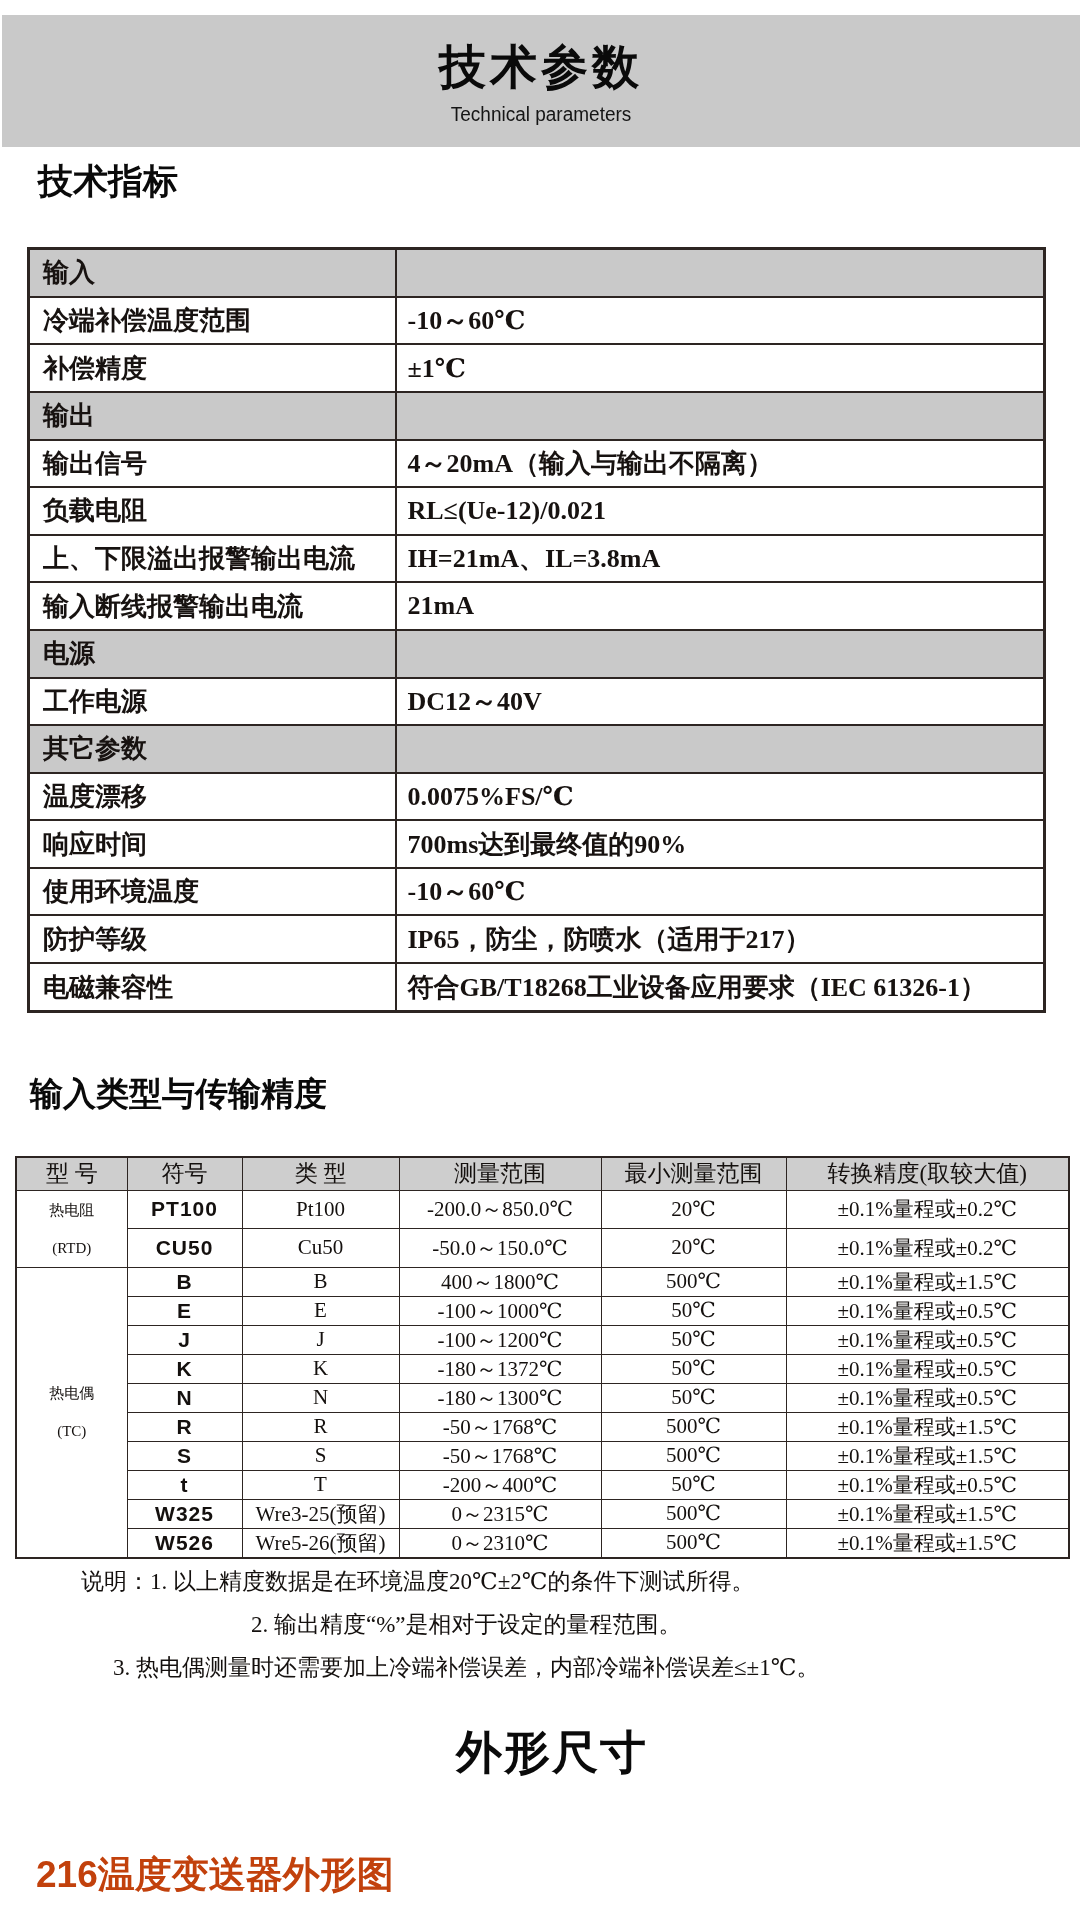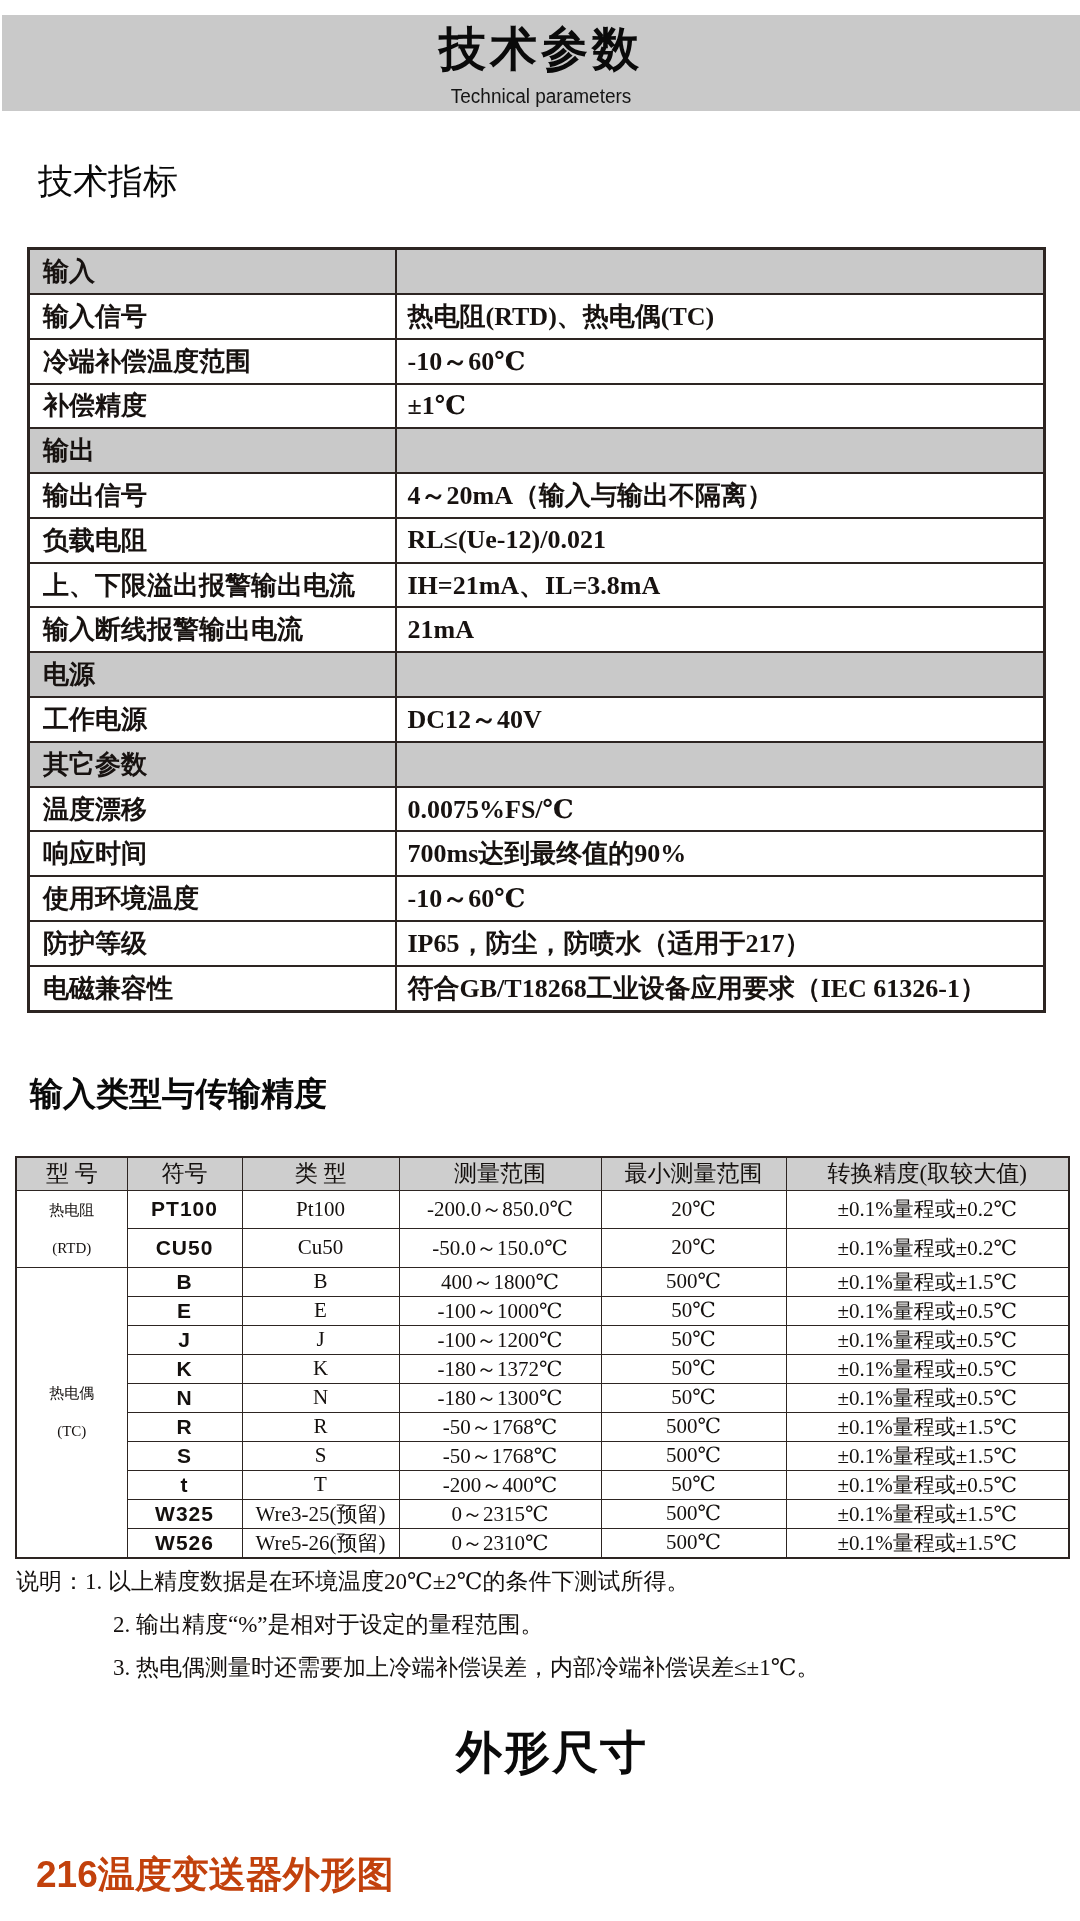--- a/index.html
+++ b/index.html
@@ -11,38 +11,38 @@
   }
   *{margin:0;padding:0;box-sizing:border-box;}
   html,body{background:#ffffff;}
   body{
     width:1080px;height:1921px;position:relative;
     font-family:"Liberation Serif","DejaVu Serif",serif;
     color:var(--ink);
   }
   
   .banner{
-    position:absolute;left:2px;right:0;top:15px;height:96px;
+    position:absolute;left:2px;right:0;top:15px;height:132px;
     background:var(--banner-gray);
     display:flex;flex-direction:column;align-items:center;justify-content:center;
   }
   .banner-title{
     font-family:"Liberation Sans","DejaVu Sans",sans-serif;
     font-size:47px;font-weight:bold;letter-spacing:4px;color:#0a0a0a;
   }
   .banner-sub{
     font-family:"Liberation Sans","DejaVu Sans",sans-serif;
     font-size:20px;color:#151515;margin-top:4px;letter-spacing:0px;
     transform:scaleX(.95);
   }
   
   .h-tech{
     position:absolute;left:38px;top:158px;
     font-family:"Liberation Sans","DejaVu Sans",sans-serif;
-    font-size:35px;font-weight:normal;color:#0a0a0a;
+    font-size:35px;font-weight:bold;color:#0a0a0a;
   }
   .h-input-types{
     position:absolute;left:30px;top:1072px;
     font-family:"Liberation Sans","DejaVu Sans",sans-serif;
     font-size:33px;font-weight:bold;color:#0a0a0a;
   }
   .h-dims{
     position:absolute;left:0;right:0;top:1722px;text-align:center;
     font-family:"Liberation Sans","DejaVu Sans",sans-serif;
     font-size:46px;font-weight:bold;color:#0a0a0a;letter-spacing:2px;margin-left:24px;
@@ -89,21 +89,21 @@
     font-weight:bold;letter-spacing:1px;font-size:21px;
   }
   .acc-table td.grp{
     font-size:15px;line-height:38px;border:1px solid var(--border-dark);
   }
   
   .notes{
     position:absolute;left:16px;top:1560px;
     font-size:23px;color:#14100e;line-height:43px;
   }
-  .notes .line{white-space:nowrap;}
+  .notes .line{white-space:nowrap;text-align:center;}
   .notes .indent{padding-left:97px;}
 </style>
 </head>
 <body>
 
 <div class="banner">
   <div class="banner-title">技术参数</div>
   <div class="banner-sub">Technical parameters</div>
 </div>
 
@@ -111,24 +111,20 @@
 
 <table class="spec-table">
   <colgroup>
       <col style="width:367px">
       <col style="width:649px">
     </colgroup>
   <tbody id="spec-tbody">
       <tr class="sec">
         <td>输入</td>
         <td class="val"></td>
-      </tr>
-      <tr>
-        <td>输入信号</td>
-        <td class="val">热电阻(RTD)、热电偶(TC)</td>
       </tr>
       <tr>
         <td>冷端补偿温度范围</td>
         <td class="val">-10～60℃</td>
       </tr>
       <tr>
         <td>补偿精度</td>
         <td class="val">±1℃</td>
       </tr>
       <tr class="sec">

